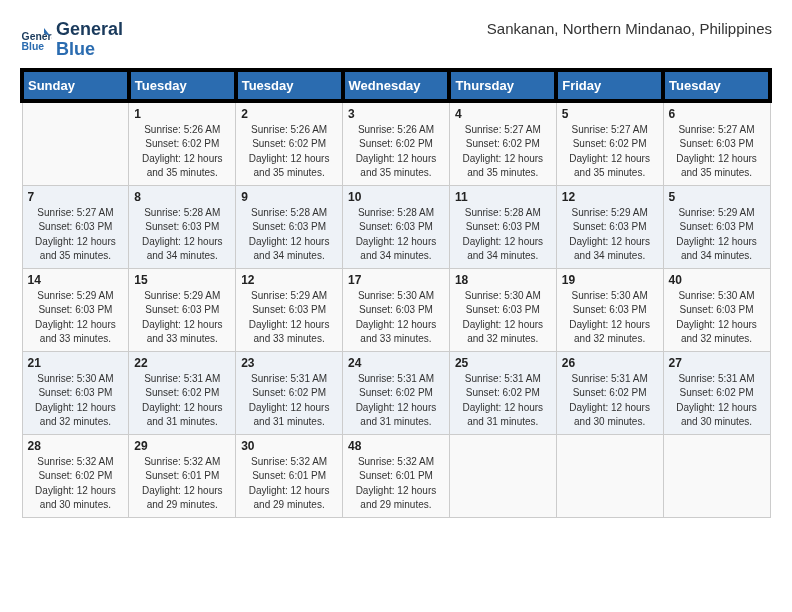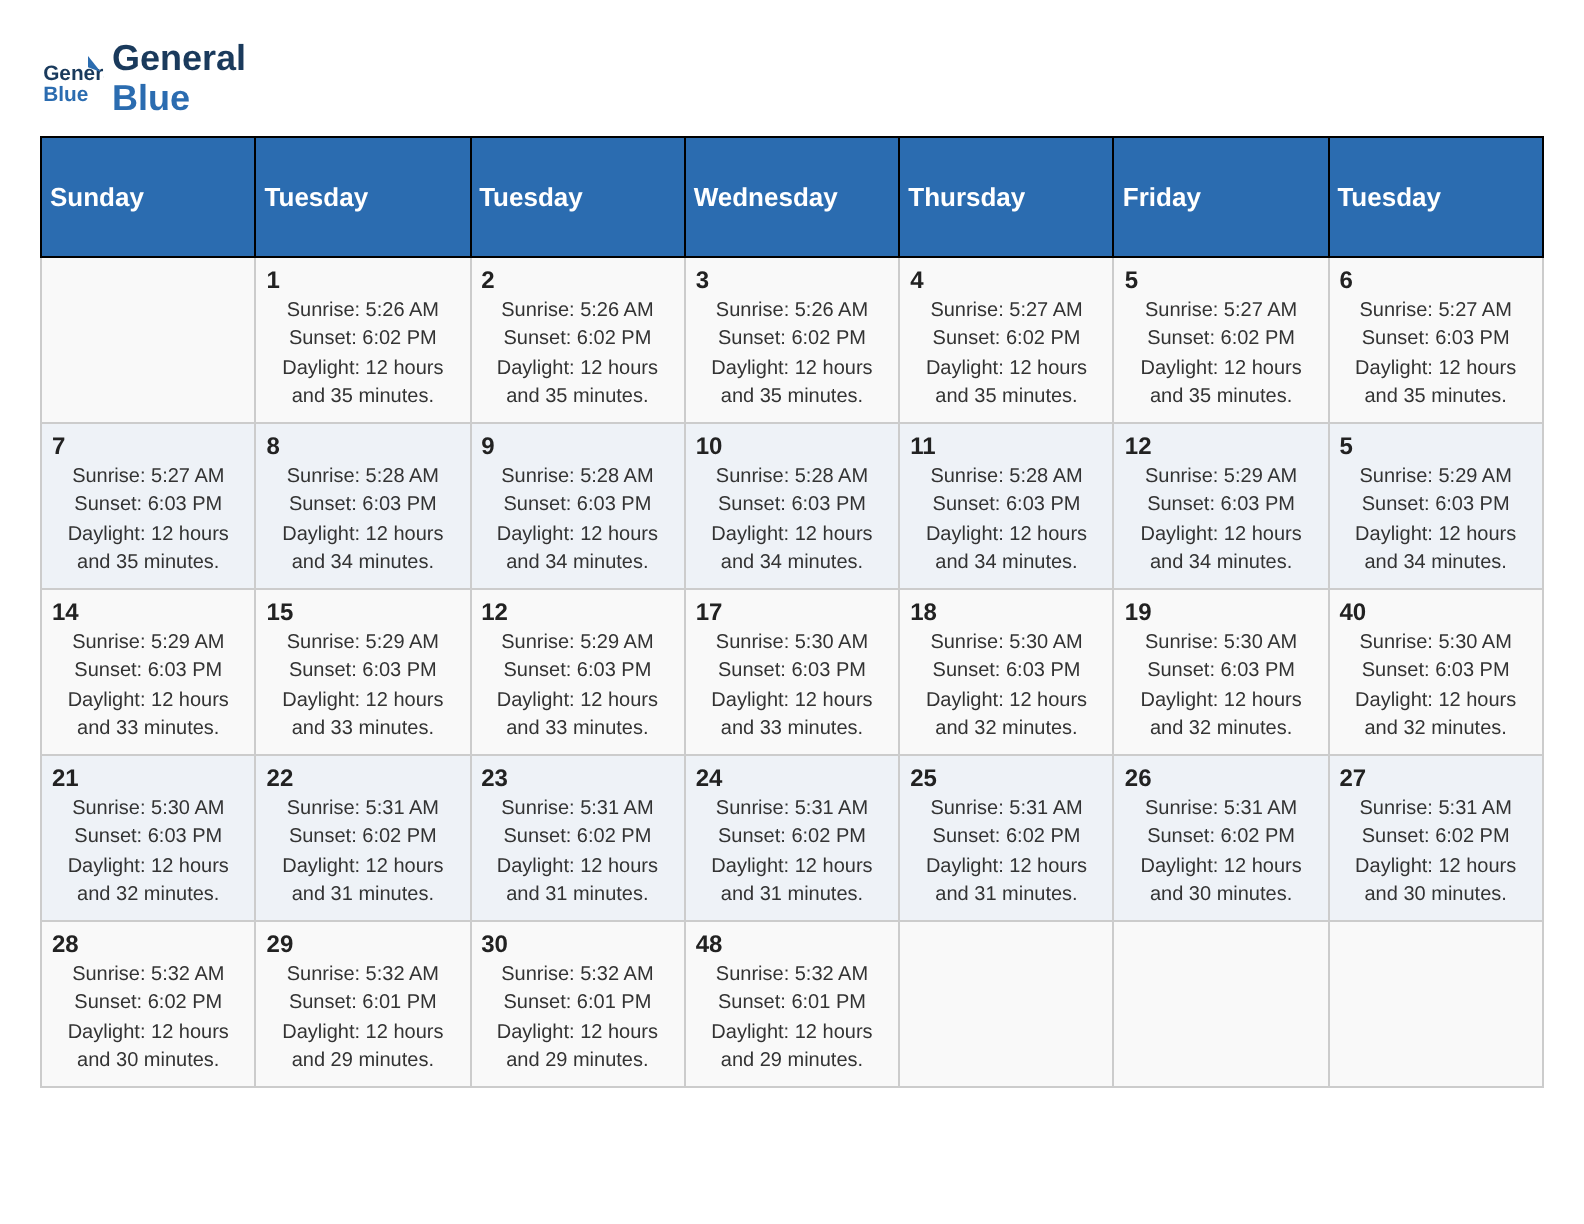--- a/index.html
+++ b/index.html
@@ -47,25 +47,25 @@
       color: #333;
     }
     table {
       width: 100%;
       border-collapse: collapse;
       font-size: 11px;
     }
     thead tr th {
       background-color: #2b6cb0;
       color: white;
-      padding: 22px 4px;
+      padding: 6px 4px;
       text-align: left;
       font-size: 13px;
       font-weight: bold;
-      border: 1px solid #000000;
+      border: 4px solid #000000;
     }
     tbody tr {
       height: 80px;
     }
     tbody tr:nth-child(odd) {
       background-color: #f9f9f9;
     }
     tbody tr:nth-child(even) {
       background-color: #eef2f7;
     }
@@ -101,20 +101,21 @@
       <polygon points="30,5 38,15 30,12" fill="#2b6cb0"></polygon>
     </svg>
     <div>
       <div class="logo-text">
         <span>General</span><br>
         <span style="color:#2b6cb0;">Blue</span>
       </div>
     </div>
   </div>
   <div class="title-block">
+    <div class="location">Sankanan, Northern Mindanao, Philippines</div>
   </div>
 </div>
 
 <table>
   <thead>
     <tr>
     <th>Sunday</th>
         <th>Tuesday</th>
         <th>Tuesday</th>
         <th>Wednesday</th>

